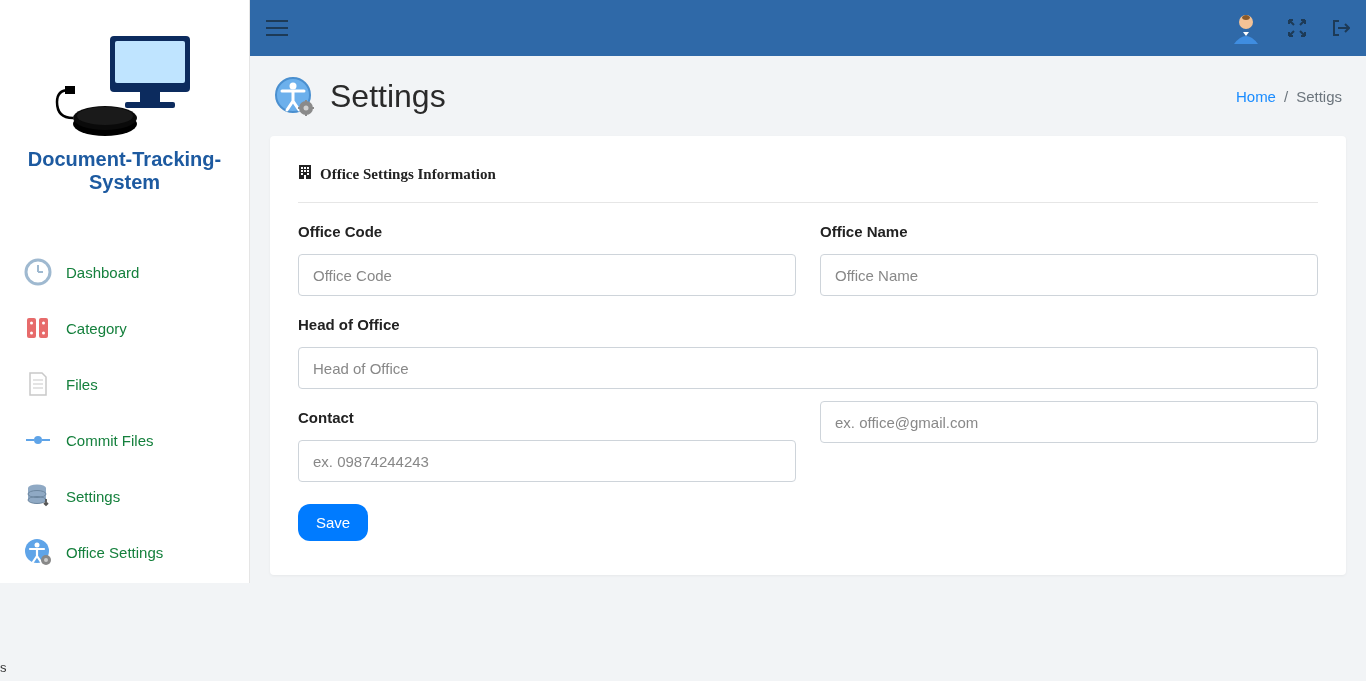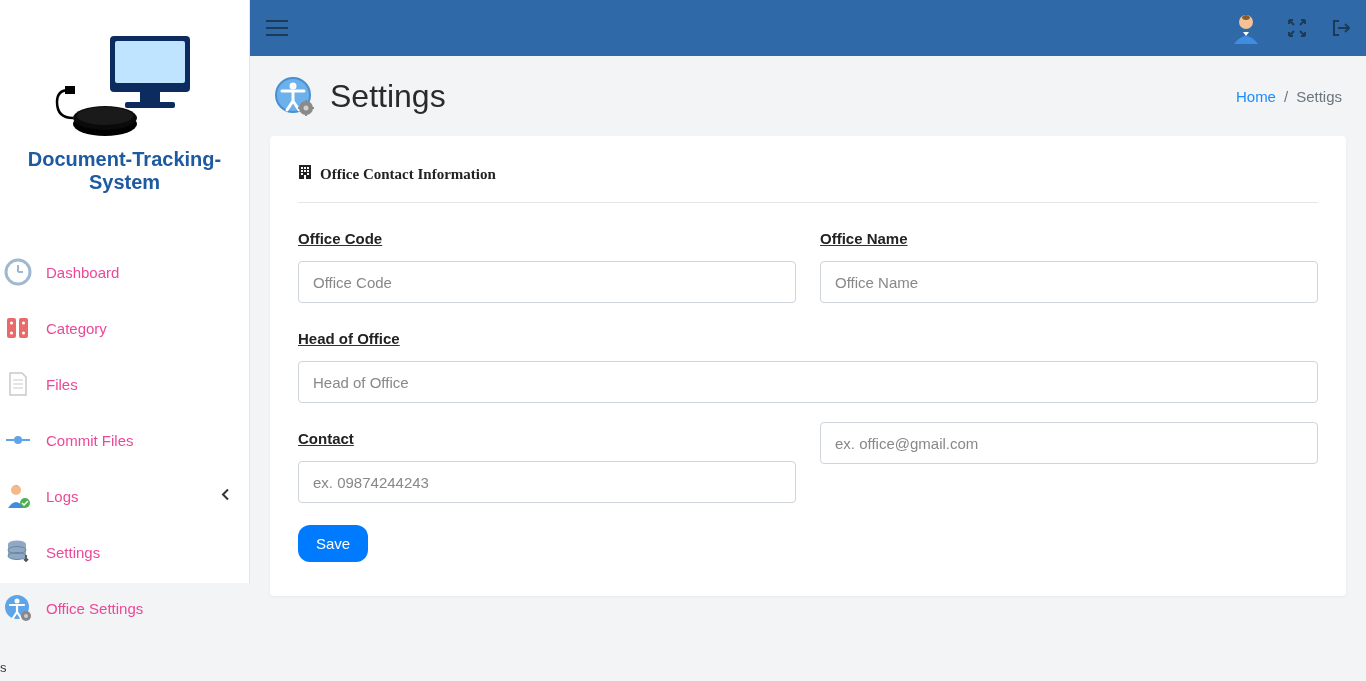--- a/index.html
+++ b/index.html
@@ -32,23 +32,23 @@
     font-size: 20px;
     letter-spacing: 0px;
     margin-top: 8px;
   }
   .nav {
     margin-top: 40px;
   }
   .nav-item {
     display: flex;
     align-items: center;
-    padding: 12px 2px;
+    padding: 12px 22px;
     cursor: pointer;
-    color: #ec4899;
+    color: #15803d;
     position: relative;
   }
   .nav-icon {
     width: 32px;
     height: 32px;
     margin-right: 12px;
     display: inline-flex;
     align-items: center;
     justify-content: center;
   }
@@ -130,22 +130,21 @@
     display: flex;
     align-items: center;
     gap: 8px;
     padding-bottom: 18px;
     border-bottom: 1px solid #e6e6e6;
     margin-bottom: 10px;
   }
   .form-row {
     display: flex;
     gap: 24px;
-    margin-top: 19px;
-    text-decoration: underline;
+    margin-top: 12px;
   }
   .form-col { flex: 1; }
   .form-col.full { flex-basis: 100%; }
   .form-label {
     display: block;
     font-weight: 700;
     font-size: 15px;
     color: #222;
     margin: 8px 0 14px 0;
   }
@@ -244,37 +243,20 @@
       <span class="nav-icon">
         <svg width="28" height="28" viewBox="0 0 28 28">
           <line x1="2" y1="14" x2="10" y2="14" stroke="#5fa4e8" stroke-width="2"></line>
           <circle cx="14" cy="14" r="4" fill="#5fa4e8"></circle>
           <line x1="18" y1="14" x2="26" y2="14" stroke="#5fa4e8" stroke-width="2"></line>
         </svg>
       </span>
       <span class="nav-label">Commit Files</span>
     </div>
 
-    <div class="nav-item">
-      <span class="nav-icon">
-        <svg width="28" height="28" viewBox="0 0 28 28">
-          <circle cx="12" cy="8" r="5" fill="#f3b98a"></circle>
-          <path d="M11 4 a5 5 0 0 1 3 0" fill="#7a4a2a"></path>
-          <path d="M4 26 q8 -12 16 0 z" fill="#3f8de0"></path>
-          <circle cx="21" cy="21" r="5" fill="#4caf50"></circle>
-          <path d="M18 21 l2 2 l4 -4" stroke="#fff" stroke-width="1.5" fill="none"></path>
-        </svg>
-      </span>
-      <span class="nav-label">Logs</span>
-      <span class="nav-chevron">
-        <svg width="10" height="12" viewBox="0 0 10 12">
-            <path d="M7 1 L2 6 L7 11" fill="none" stroke="#333" stroke-width="2"></path>
-          </svg>
-      </span>
-    </div>
 
 
     <div class="nav-item">
       <span class="nav-icon">
         <svg width="28" height="28" viewBox="0 0 28 28">
           <ellipse cx="13" cy="6" rx="9" ry="3.5" fill="#8fa9c4"></ellipse>
           <path d="M4 6 v12 a9 3.5 0 0 0 18 0 v-12" fill="#8fa9c4"></path>
           <ellipse cx="13" cy="12" rx="9" ry="3.5" fill="none" stroke="#6c869f" stroke-width="1"></ellipse>
           <ellipse cx="13" cy="18" rx="9" ry="3.5" fill="none" stroke="#6c869f" stroke-width="1"></ellipse>
           <path d="M22 17 l0 6 m-2 -2 l2 2 l2 -2" stroke="#555" stroke-width="1.8" fill="none"></path>
@@ -364,21 +346,21 @@
             <rect x="6" y="3" width="2" height="2" fill="#fff"></rect>
             <rect x="9" y="3" width="2" height="2" fill="#fff"></rect>
             <rect x="3" y="6" width="2" height="2" fill="#fff"></rect>
             <rect x="6" y="6" width="2" height="2" fill="#fff"></rect>
             <rect x="9" y="6" width="2" height="2" fill="#fff"></rect>
             <rect x="3" y="9" width="2" height="2" fill="#fff"></rect>
             <rect x="9" y="9" width="2" height="2" fill="#fff"></rect>
             <rect x="6" y="11" width="2" height="4" fill="#fff"></rect>
           </svg>
       </span>
-      <span>Office Contact Information</span>
+      <span>Office Settings Information</span>
     </div>
 
     <div class="form-row">
       <div class="form-col">
         <label class="form-label">Office Code</label>
         <input class="form-input" type="text" placeholder="Office Code" style="">
       </div>
       <div class="form-col">
         <label class="form-label">Office Name</label>
         <input class="form-input" type="text" placeholder="Office Name" style="">

